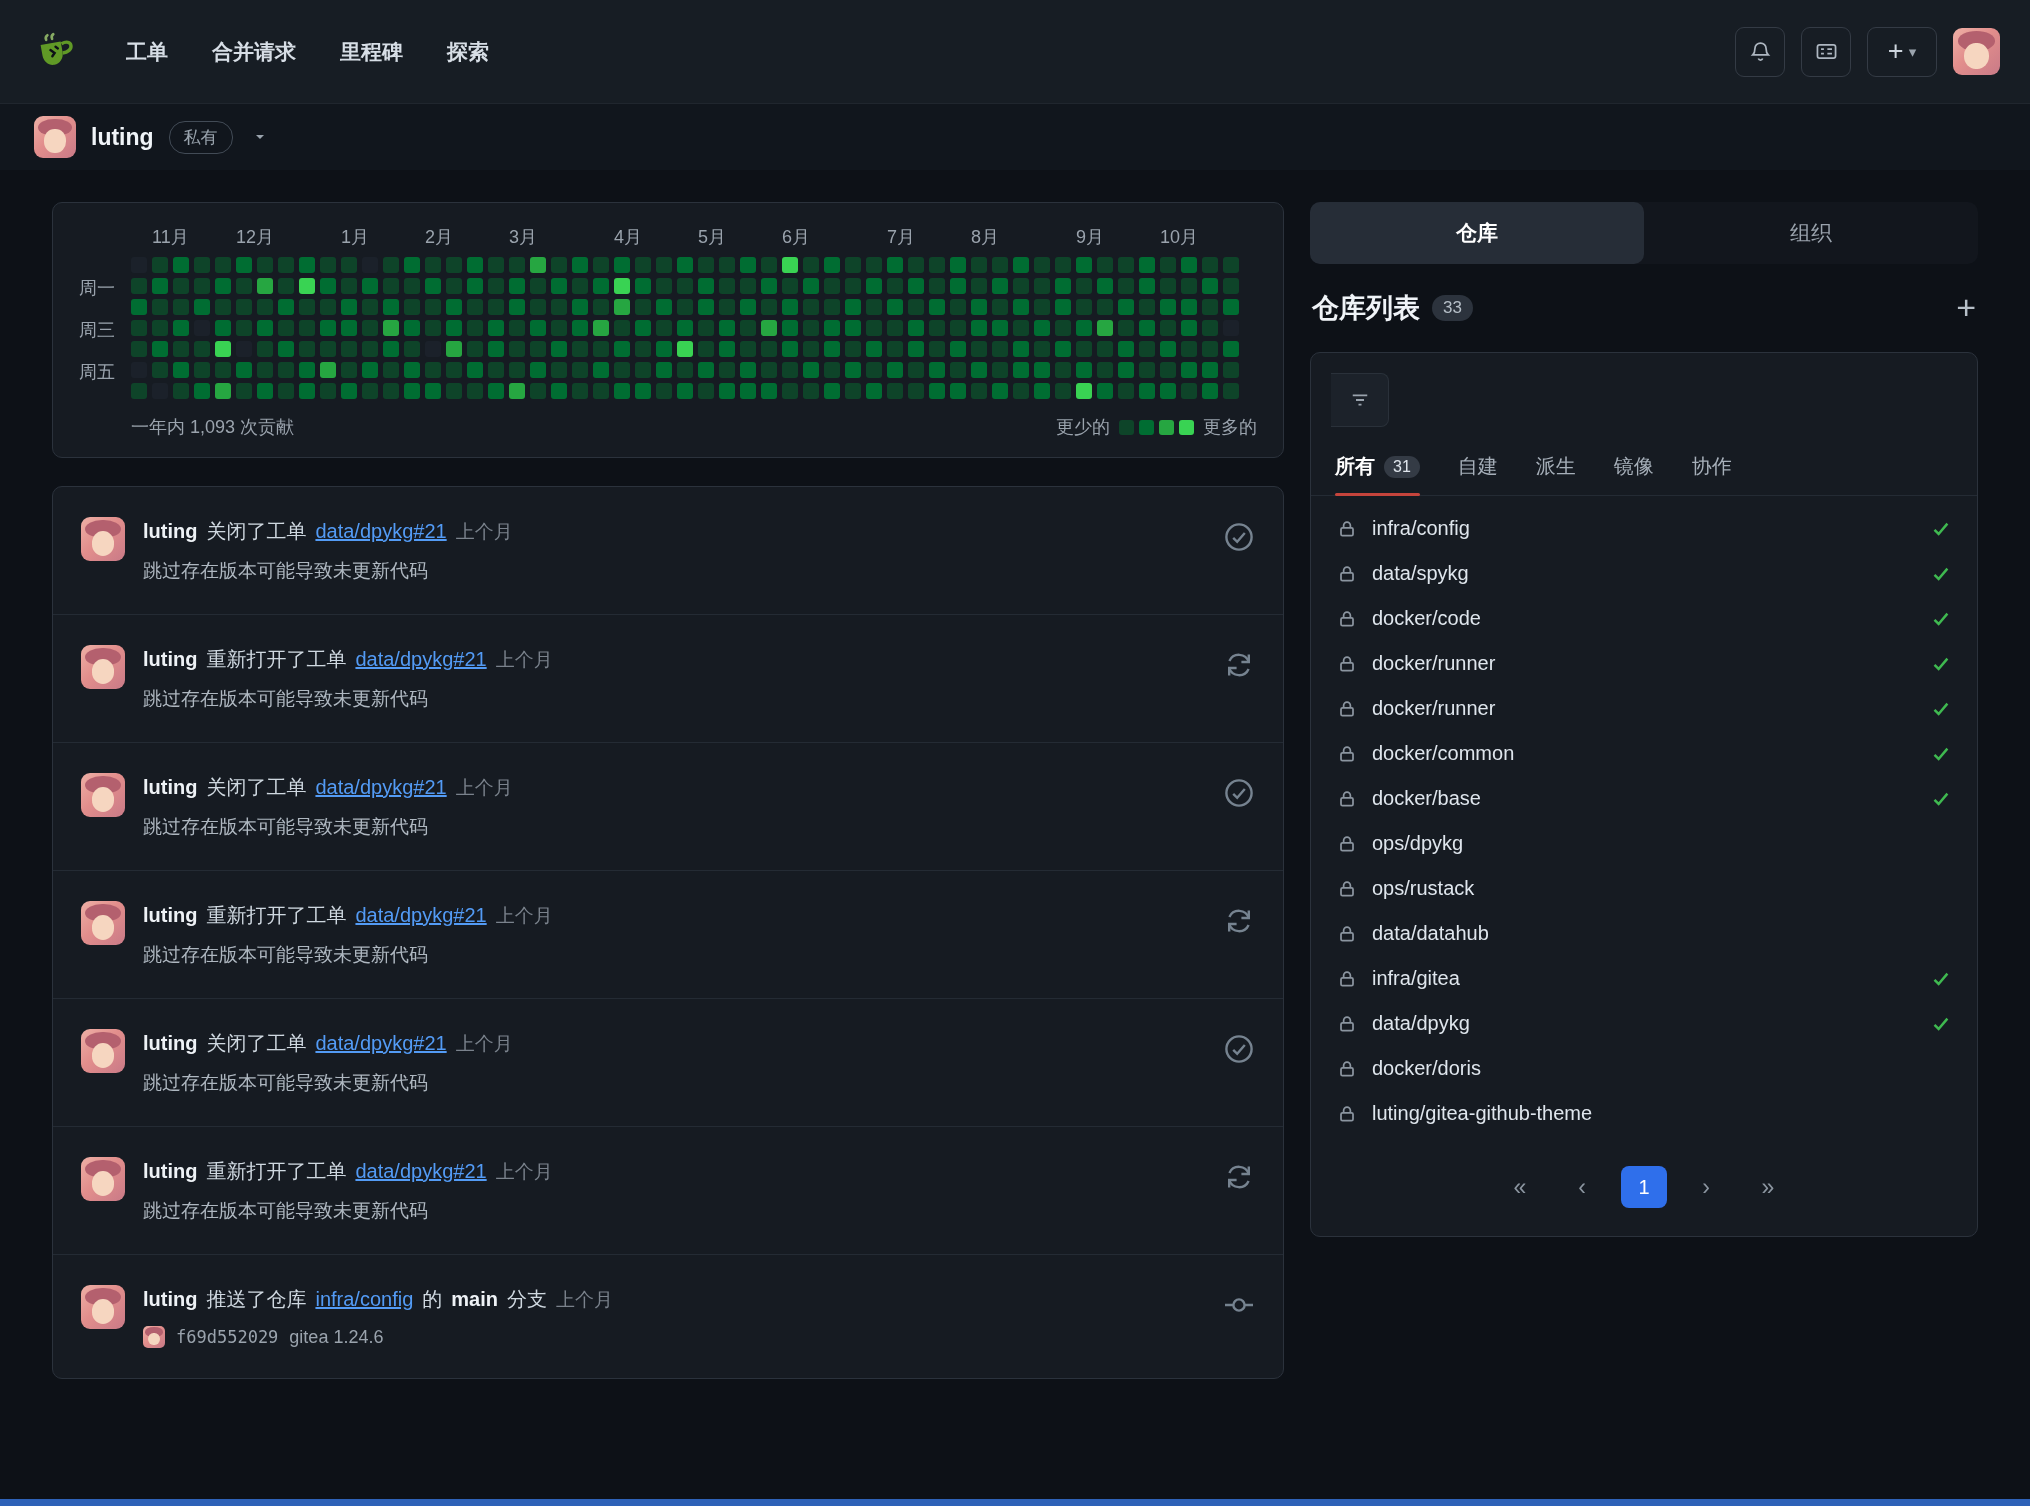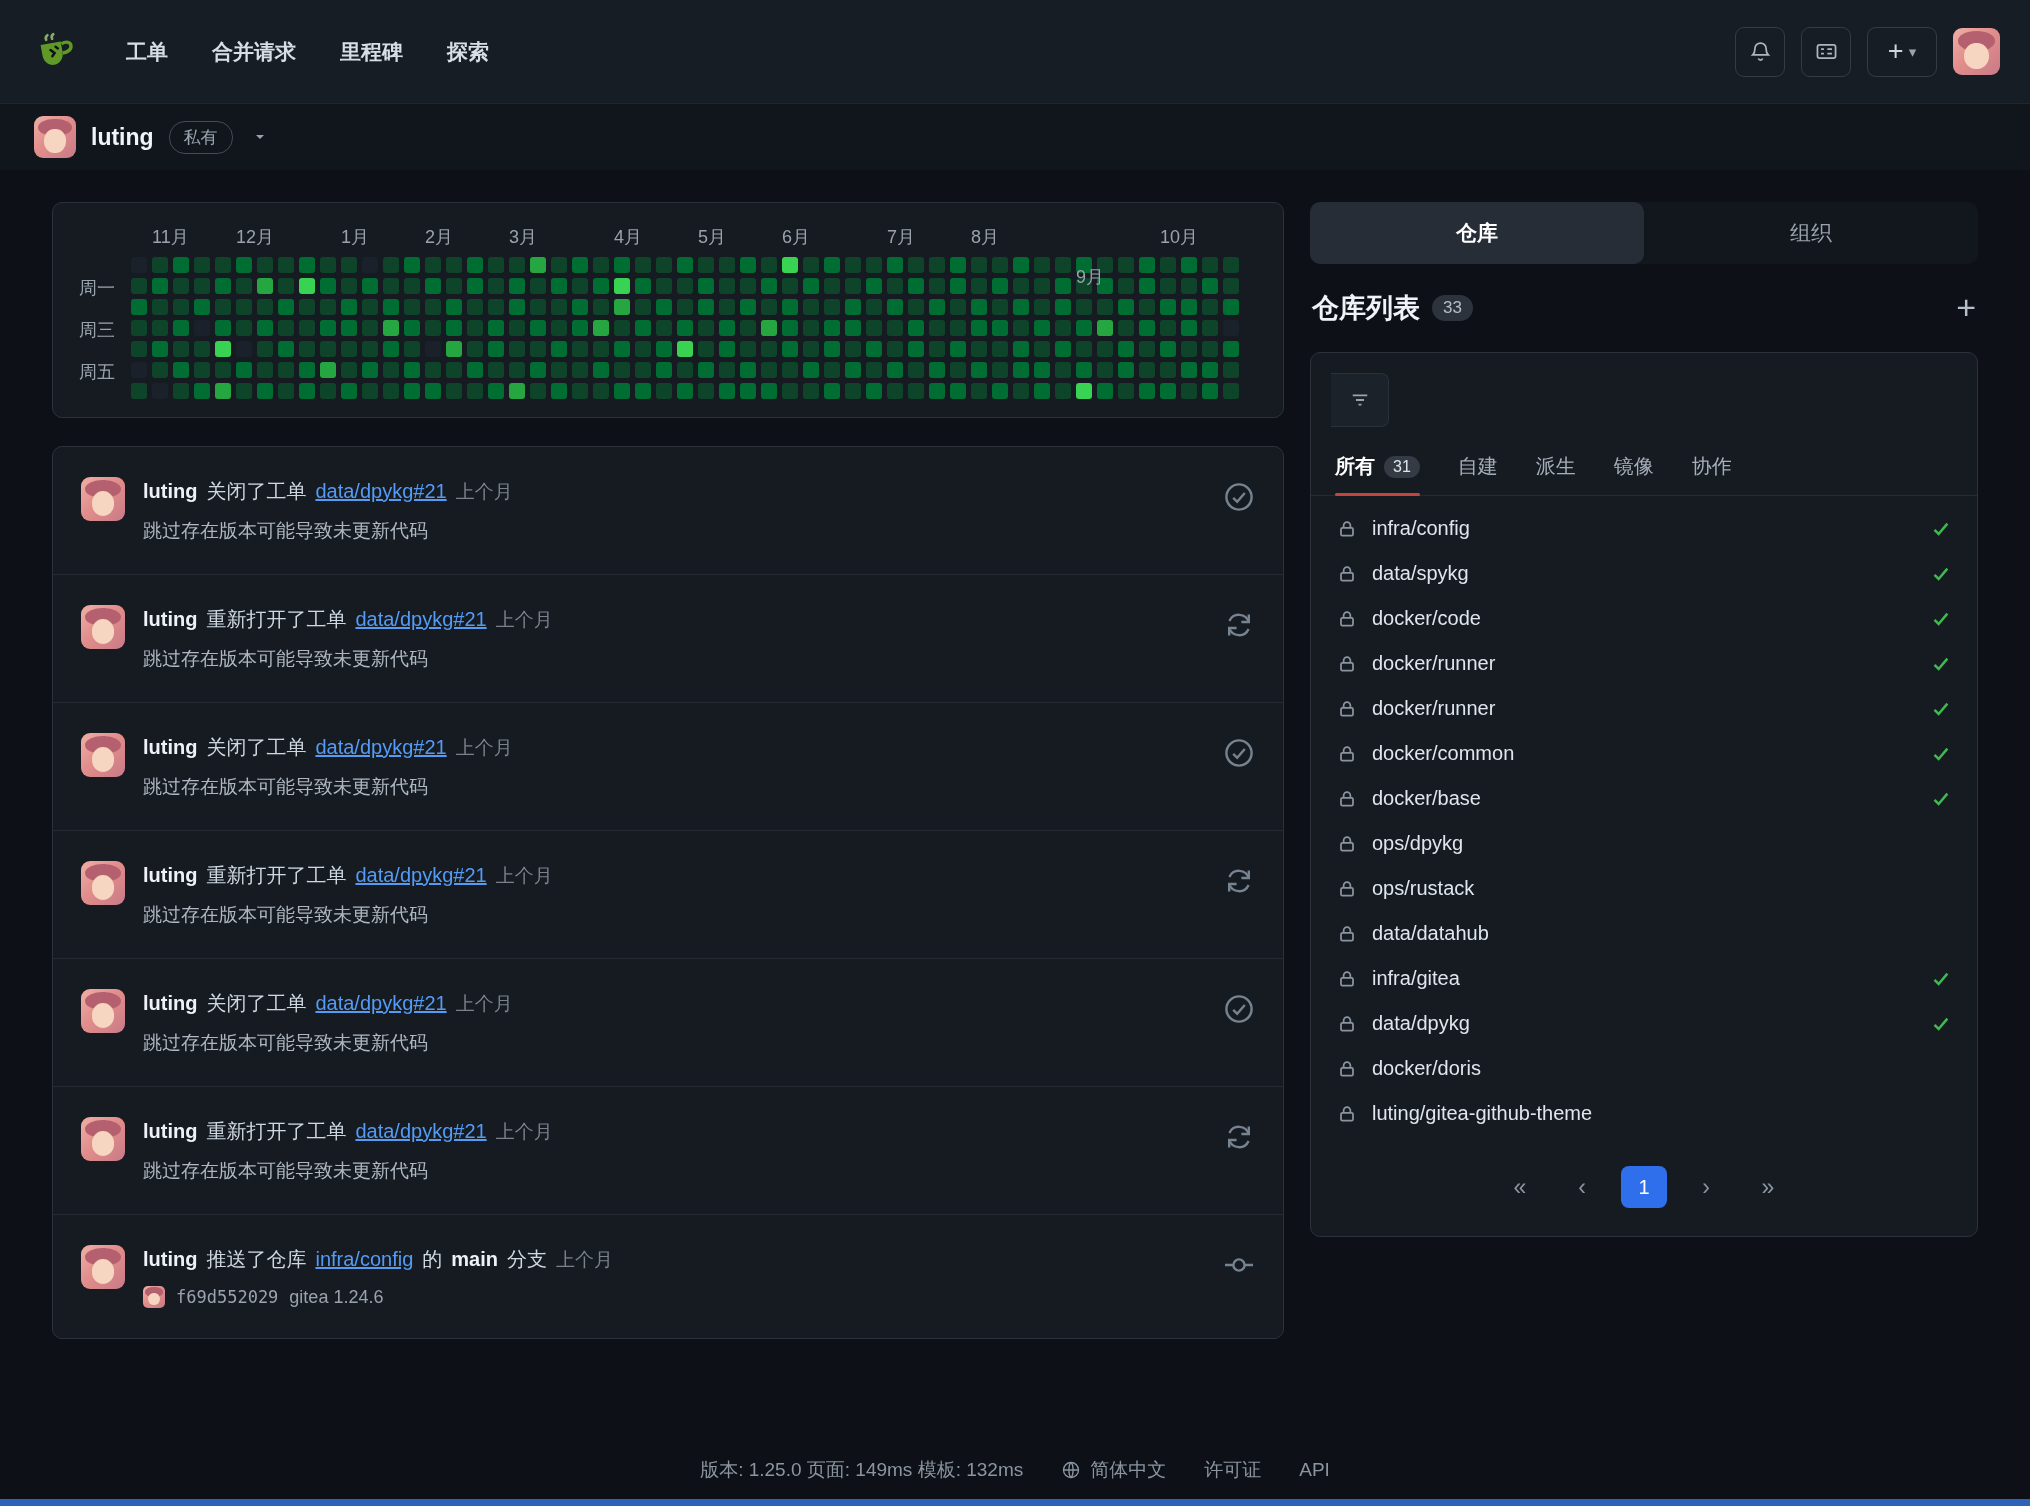--- a/index.html
+++ b/index.html
@@ -197,21 +197,21 @@
           <span class="hm-month" style="left: 21px;">11月</span>
           <span class="hm-month" style="left: 105px;">12月</span>
           <span class="hm-month" style="left: 210px;">1月</span>
           <span class="hm-month" style="left: 294px;">2月</span>
           <span class="hm-month" style="left: 378px;">3月</span>
           <span class="hm-month" style="left: 483px;">4月</span>
           <span class="hm-month" style="left: 567px;">5月</span>
           <span class="hm-month" style="left: 651px;">6月</span>
           <span class="hm-month" style="left: 756px;">7月</span>
           <span class="hm-month" style="left: 840px;">8月</span>
-          <span class="hm-month" style="left: 945px; margin-top: 40px;">9月</span>
+          <span class="hm-month" style="left: 945px;">9月</span>
           <span class="hm-month" style="left: 1029px;">10月</span>
         </div>
       <div class="hm-flex">
         <div class="hm-days">
             <span class="hm-day" style="top: 19px;">周一</span>
             <span class="hm-day" style="top: 61px;">周三</span>
             <span class="hm-day" style="top: 103px;">周五</span>
           </div>
         <div class="hm-grid">
             <div class="hm-cell" style="background: rgb(27, 33, 42);"></div>
@@ -579,20 +579,33 @@
             <div class="hm-cell" style="background: rgb(0, 109, 50);"></div>
             <div class="hm-cell" style="background: rgb(0, 109, 50);"></div>
             <div class="hm-cell" style="background: rgb(14, 68, 41);"></div>
             <div class="hm-cell" style="background: rgb(14, 68, 41);"></div>
             <div class="hm-cell" style="background: rgb(0, 109, 50);"></div>
             <div class="hm-cell" style="background: rgb(27, 33, 42);"></div>
             <div class="hm-cell" style="background: rgb(0, 109, 50);"></div>
             <div class="hm-cell" style="background: rgb(14, 68, 41);"></div>
             <div class="hm-cell" style="background: rgb(14, 68, 41);"></div>
           </div>
+      </div>
+      <div class="hm-footer">
+        <span>一年内 1,093 次贡献</span>
+        <span class="hm-legend">
+          <span>更少的</span>
+          <span class="hm-legend-squares">
+              <span class="hm-legend-sq" style="background: rgb(14, 68, 41);"></span>
+              <span class="hm-legend-sq" style="background: rgb(0, 109, 50);"></span>
+              <span class="hm-legend-sq" style="background: rgb(38, 166, 65);"></span>
+              <span class="hm-legend-sq" style="background: rgb(57, 211, 83);"></span>
+            </span>
+          <span>更多的</span>
+        </span>
       </div>
     </div>
 
     <div class="card">
       <div>
           <div class="feed-item">
             <div class="avatar feed-avatar"></div>
             <div class="feed-main">
               <div class="feed-line1">
                 <a class="feed-user">luting</a>

